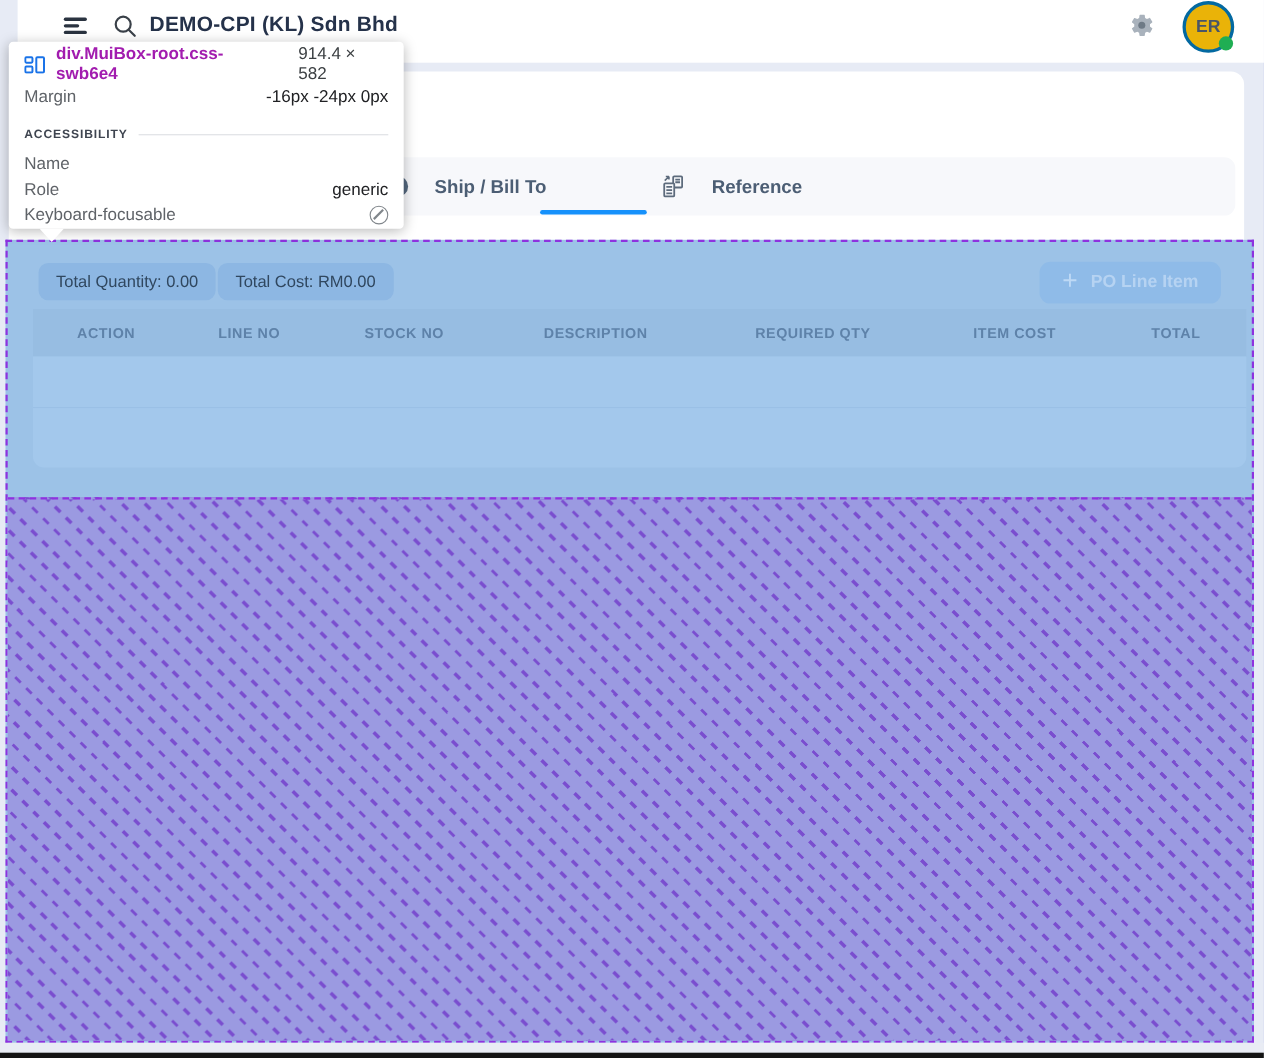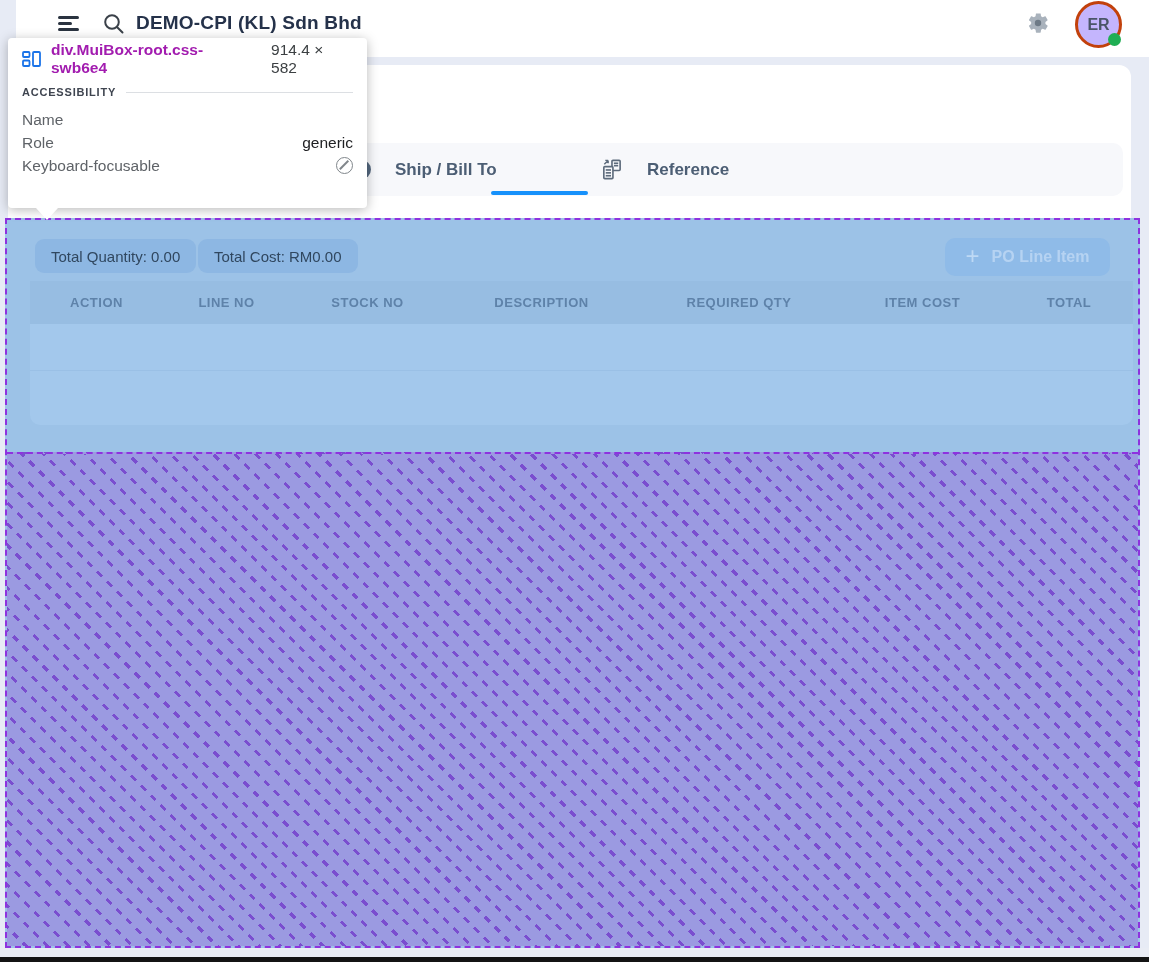--- a/index.html
+++ b/index.html
@@ -15,21 +15,21 @@
   .topbar { position:absolute; left:16px; top:0; width:1149px; height:57px; background:#ffffff; z-index:5; }
   .hamburger { position:absolute; left:42px; top:16px; width:21px; height:15px; cursor:pointer; }
   .hamburger i { display:block; position:absolute; height:2.6px; border-radius:2px; background:#2a3340; }
   .hamburger i:nth-child(1){ left:0; top:0; width:21px; }
   .hamburger i:nth-child(2){ left:0; top:6.2px; width:14px; }
   .hamburger i:nth-child(3){ left:0; top:12.4px; width:21px; }
   .searchbtn { position:absolute; left:86px; top:12px; width:24px; height:24px; cursor:pointer; }
   .title { position:absolute; left:120px; top:12px; font-size:19px; font-weight:600; color:#25324a; letter-spacing:.2px; }
   .gearbtn { position:absolute; left:1010px; top:11px; width:24px; height:24px; cursor:pointer; }
   .avatar { position:absolute; left:1059px; top:1px; width:47px; height:47px; border-radius:50%;
-            border:3px solid #c2410c; background:#c4b5fd; display:flex; align-items:center; justify-content:center;
+            border:3px solid #0369a1; background:#eab308; display:flex; align-items:center; justify-content:center;
             font-size:16px; font-weight:bold; color:#4a5568; cursor:pointer; }
   .statusdot { position:absolute; right:-2px; bottom:-1px; width:13px; height:13px; border-radius:50%; background:#1fae53; }
 
   
   .card { position:absolute; left:8px; top:65px; width:1123px; height:883px; background:#ffffff; border-radius:12px; z-index:1; }
 
   .btn { position:absolute; display:flex; align-items:center; justify-content:center; gap:9px;
          border:none; border-radius:9px; font-family:inherit; font-weight:bold; font-size:17px; cursor:pointer; }
   .btn-save { left:892px; top:81px; width:100px; height:42px; background:#43a047; color:#ffffff; }
   .save-check { width:20px; height:20px; background:#ffffff; border-radius:5px; display:flex; align-items:center; justify-content:center; }
@@ -170,20 +170,24 @@
     <span>
       <svg width="19" height="16" viewBox="0 0 19 16" fill="none" stroke="#1a73e8" stroke-width="1.8">
           <rect x="1" y="1" width="6.5" height="5" rx="1"></rect>
           <rect x="11" y="1" width="7" height="14" rx="1"></rect>
           <rect x="1" y="9.5" width="6.5" height="5.5" rx="1"></rect>
         </svg>
     </span>
     <span class="tt-selector">div.MuiBox-root.css-swb6e4</span>
     <span class="tt-dims">914.4 × 582</span>
   </div>
+  <div class="tt-row">
+    <span class="tt-label">Margin</span>
+    <span class="tt-value">-16px -24px 0px</span>
+  </div>
   <div class="tt-acc-head">
     <span class="tt-acc-title">ACCESSIBILITY</span>
     <span class="tt-acc-line"></span>
   </div>
   <div class="tt-row">
     <span class="tt-label">Name</span>
     <span class="tt-value"></span>
   </div>
   <div class="tt-row">
     <span class="tt-label">Role</span>

